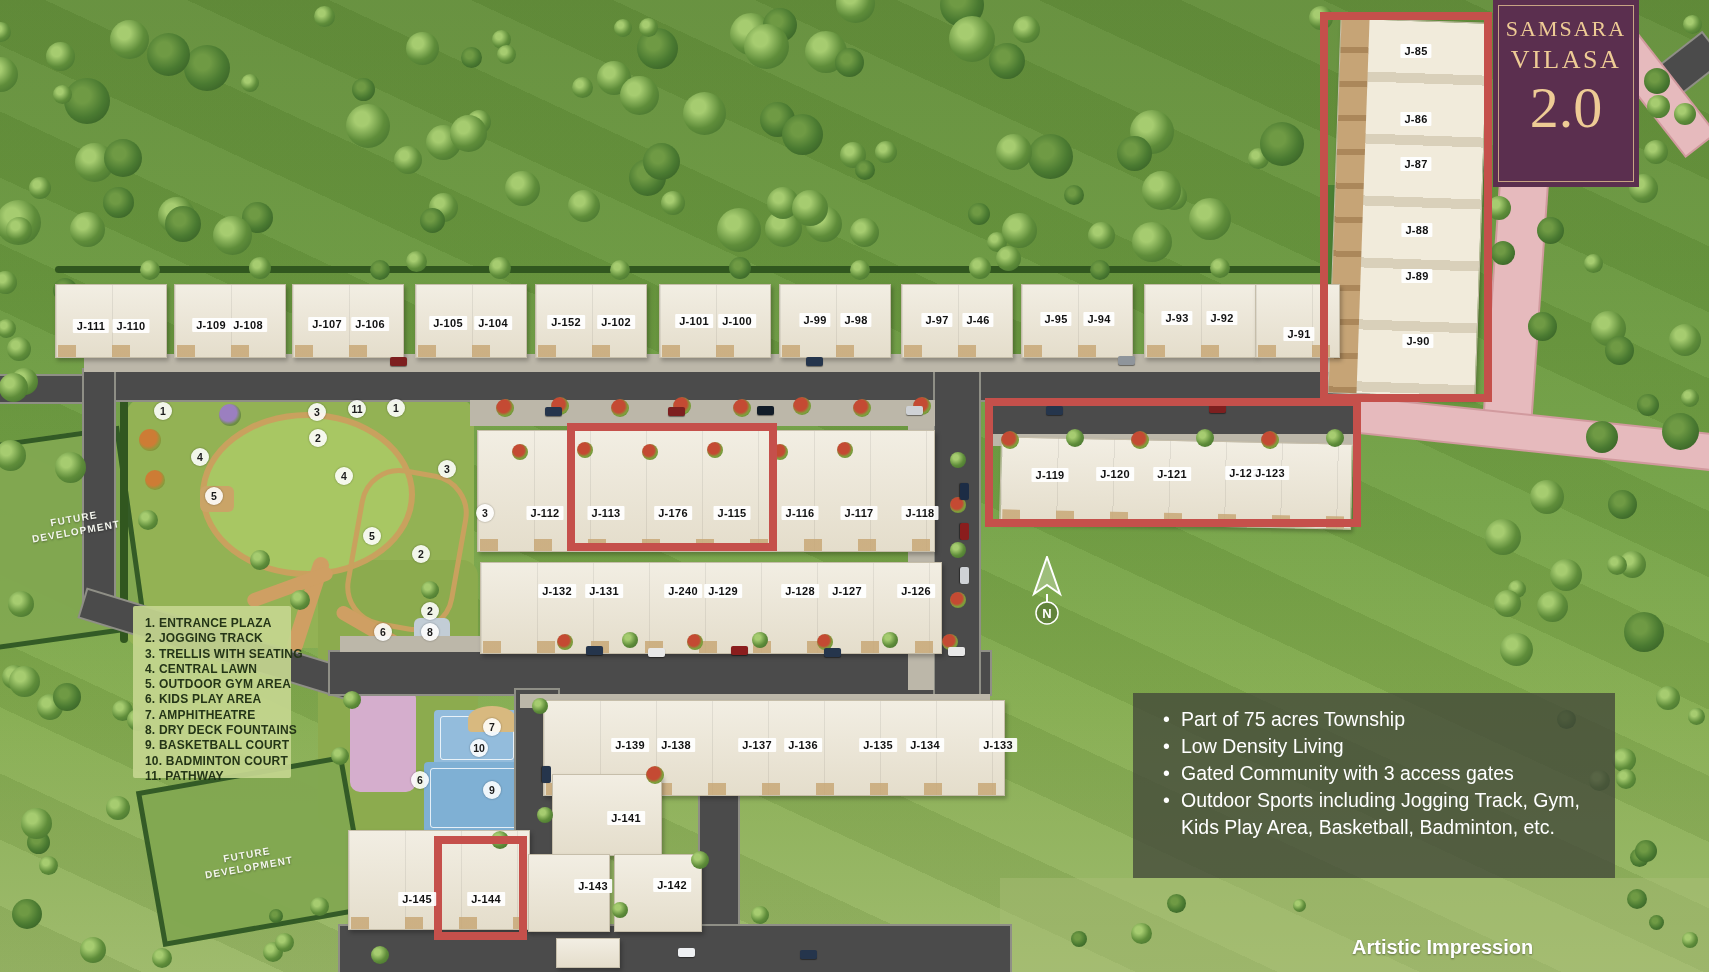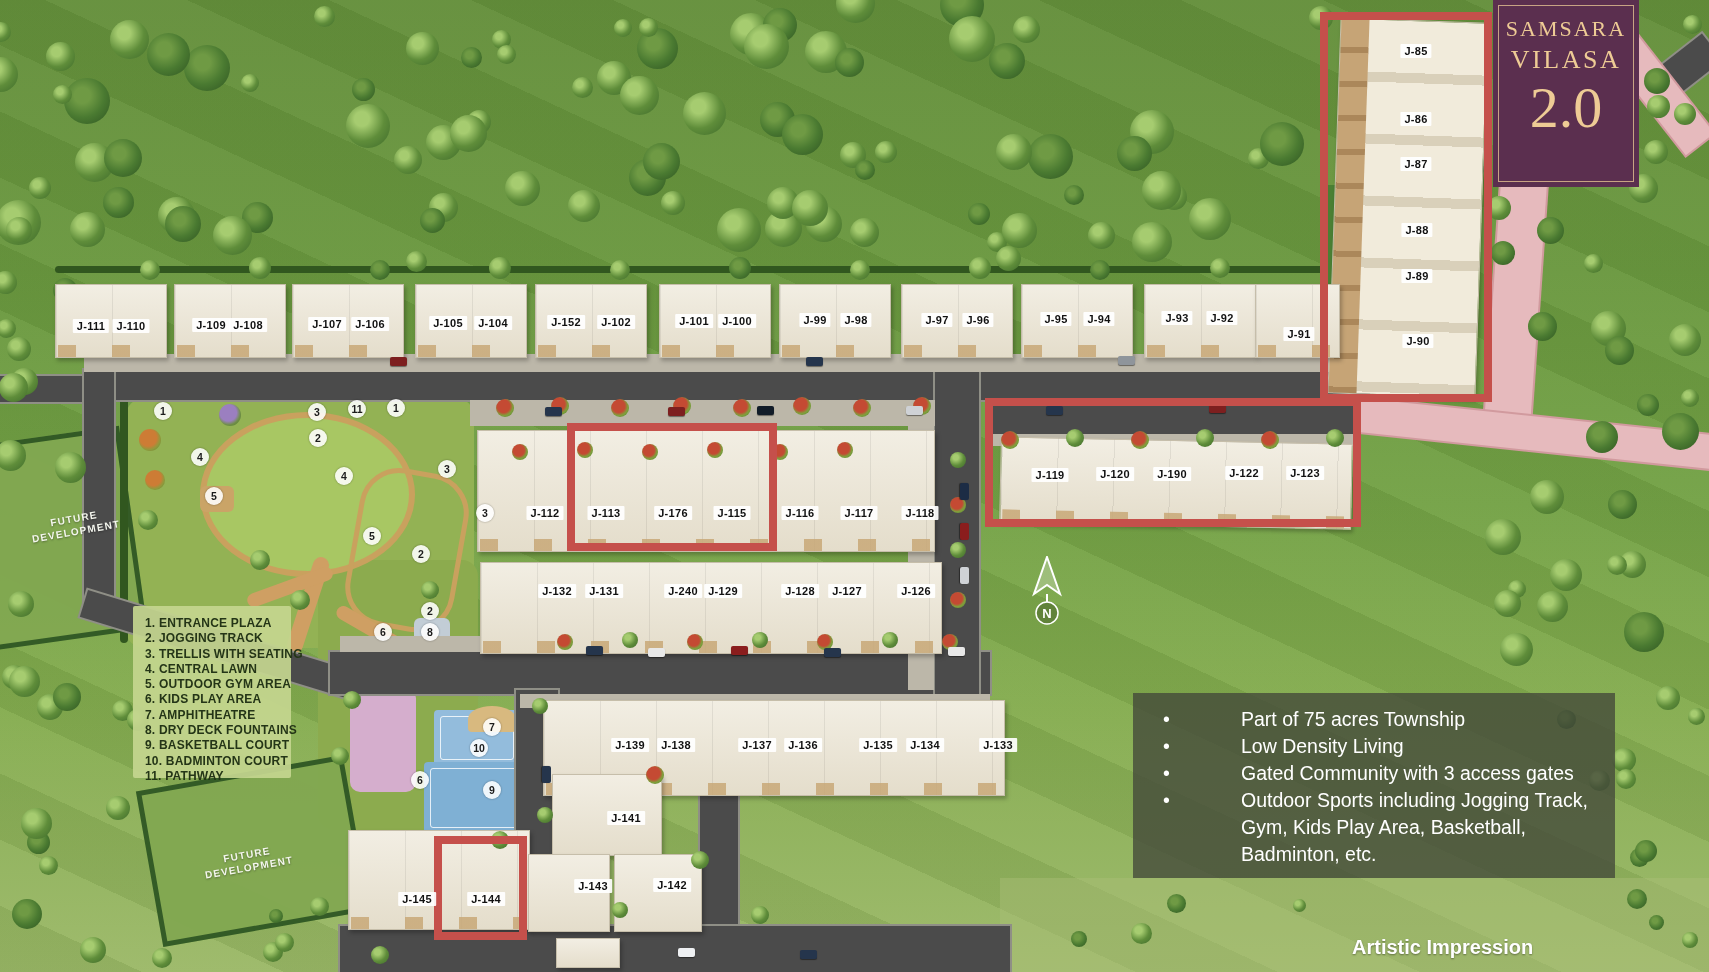--- a/index.html
+++ b/index.html
@@ -53,21 +53,21 @@
   .logo .l3{font-size:58px;line-height:62px;}
   .legend{position:absolute;left:133px;top:606px;width:158px;height:172px;
      background:rgba(196,214,143,.92);z-index:8;padding:10px 6px 8px 12px;border-radius:2px;}
   .legend li{list-style:none;font-size:12px;font-weight:700;color:#243517;line-height:15.3px;
      white-space:nowrap;letter-spacing:.2px;}
   .legend ol{margin:0;padding:0;}
   .info{position:absolute;left:1133px;top:693px;width:482px;height:185px;
      background:rgba(66,72,58,.78);z-index:8;padding-top:13px;}
   .info ul{margin:0;padding:0;}
   .info li{list-style:none;position:relative;color:#fff;font-size:19.5px;line-height:27px;
-     padding-left:108px;padding-right:8px;}
+     padding-left:48px;padding-right:8px;}
   .info li::before{content:"•";position:absolute;left:30px;}
   .watermark{position:absolute;left:1352px;top:936px;color:#fff;font-size:20px;font-weight:bold;
      z-index:9;text-shadow:0 1px 2px rgba(0,0,0,.4);}
   .futdev{position:absolute;width:120px;text-align:center;color:#f4f6ee;font-size:10px;
      font-weight:600;letter-spacing:1.2px;line-height:13px;z-index:7;transform:rotate(-10deg);
      text-shadow:0 1px 2px rgba(0,0,0,.35);}
   .compass{position:absolute;left:1032px;top:556px;z-index:7;}
   .field{position:absolute;background:#82a851;border:5px solid #2f5724;opacity:.95;}
   .lawn{position:absolute;left:200px;top:412px;width:215px;height:165px;border-radius:50%;
      background:#a8c763;border:6px solid #c9a15e;}
@@ -406,44 +406,44 @@
       <div class="ulabel" style="left:370px;top:324px;">J-106</div>
       <div class="ulabel" style="left:448px;top:323px;">J-105</div>
       <div class="ulabel" style="left:493px;top:323px;">J-104</div>
       <div class="ulabel" style="left:566px;top:322px;">J-152</div>
       <div class="ulabel" style="left:616px;top:322px;">J-102</div>
       <div class="ulabel" style="left:694px;top:321px;">J-101</div>
       <div class="ulabel" style="left:737px;top:321px;">J-100</div>
       <div class="ulabel" style="left:815px;top:320px;">J-99</div>
       <div class="ulabel" style="left:856px;top:320px;">J-98</div>
       <div class="ulabel" style="left:937px;top:320px;">J-97</div>
-      <div class="ulabel" style="left:978px;top:320px;">J-96</div>
+      <div class="ulabel" style="left:978px;top:320px;">J-46</div>
       <div class="ulabel" style="left:1056px;top:319px;">J-95</div>
       <div class="ulabel" style="left:1099px;top:319px;">J-94</div>
       <div class="ulabel" style="left:1177px;top:318px;">J-93</div>
       <div class="ulabel" style="left:1222px;top:318px;">J-92</div>
       <div class="ulabel" style="left:1299px;top:334px;">J-91</div>
       <div class="ulabel" style="left:1416px;top:51px;">J-85</div>
       <div class="ulabel" style="left:1416px;top:119px;">J-86</div>
       <div class="ulabel" style="left:1416px;top:164px;">J-87</div>
       <div class="ulabel" style="left:1417px;top:230px;">J-88</div>
       <div class="ulabel" style="left:1417px;top:276px;">J-89</div>
       <div class="ulabel" style="left:1418px;top:341px;">J-90</div>
       <div class="ulabel" style="left:545px;top:513px;">J-112</div>
       <div class="ulabel" style="left:606px;top:513px;">J-113</div>
       <div class="ulabel" style="left:673px;top:513px;">J-176</div>
       <div class="ulabel" style="left:732px;top:513px;">J-115</div>
       <div class="ulabel" style="left:800px;top:513px;">J-116</div>
       <div class="ulabel" style="left:859px;top:513px;">J-117</div>
       <div class="ulabel" style="left:920px;top:513px;">J-118</div>
       <div class="ulabel" style="left:1050px;top:475px;">J-119</div>
       <div class="ulabel" style="left:1115px;top:474px;">J-120</div>
-      <div class="ulabel" style="left:1172px;top:474px;">J-190</div>
+      <div class="ulabel" style="left:1172px;top:474px;">J-121</div>
       <div class="ulabel" style="left:1244px;top:473px;">J-122</div>
-      <div class="ulabel" style="left:1305px;top:473px;">J-123</div>
+      <div class="ulabel" style="left:1270px;top:473px;">J-123</div>
       <div class="ulabel" style="left:557px;top:591px;">J-132</div>
       <div class="ulabel" style="left:604px;top:591px;">J-131</div>
       <div class="ulabel" style="left:683px;top:591px;">J-240</div>
       <div class="ulabel" style="left:723px;top:591px;">J-129</div>
       <div class="ulabel" style="left:800px;top:591px;">J-128</div>
       <div class="ulabel" style="left:847px;top:591px;">J-127</div>
       <div class="ulabel" style="left:916px;top:591px;">J-126</div>
       <div class="ulabel" style="left:630px;top:745px;">J-139</div>
       <div class="ulabel" style="left:676px;top:745px;">J-138</div>
       <div class="ulabel" style="left:757px;top:745px;">J-137</div>

